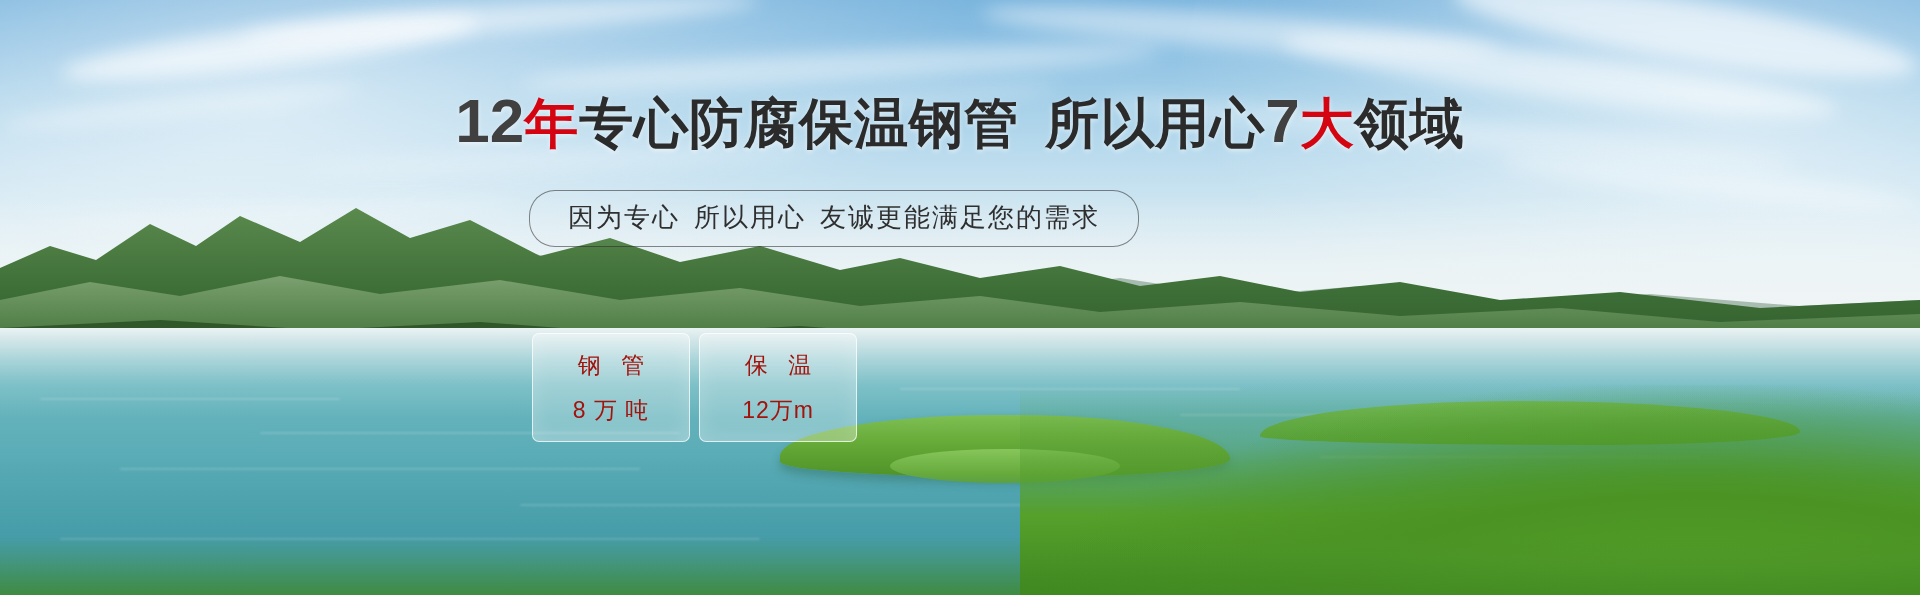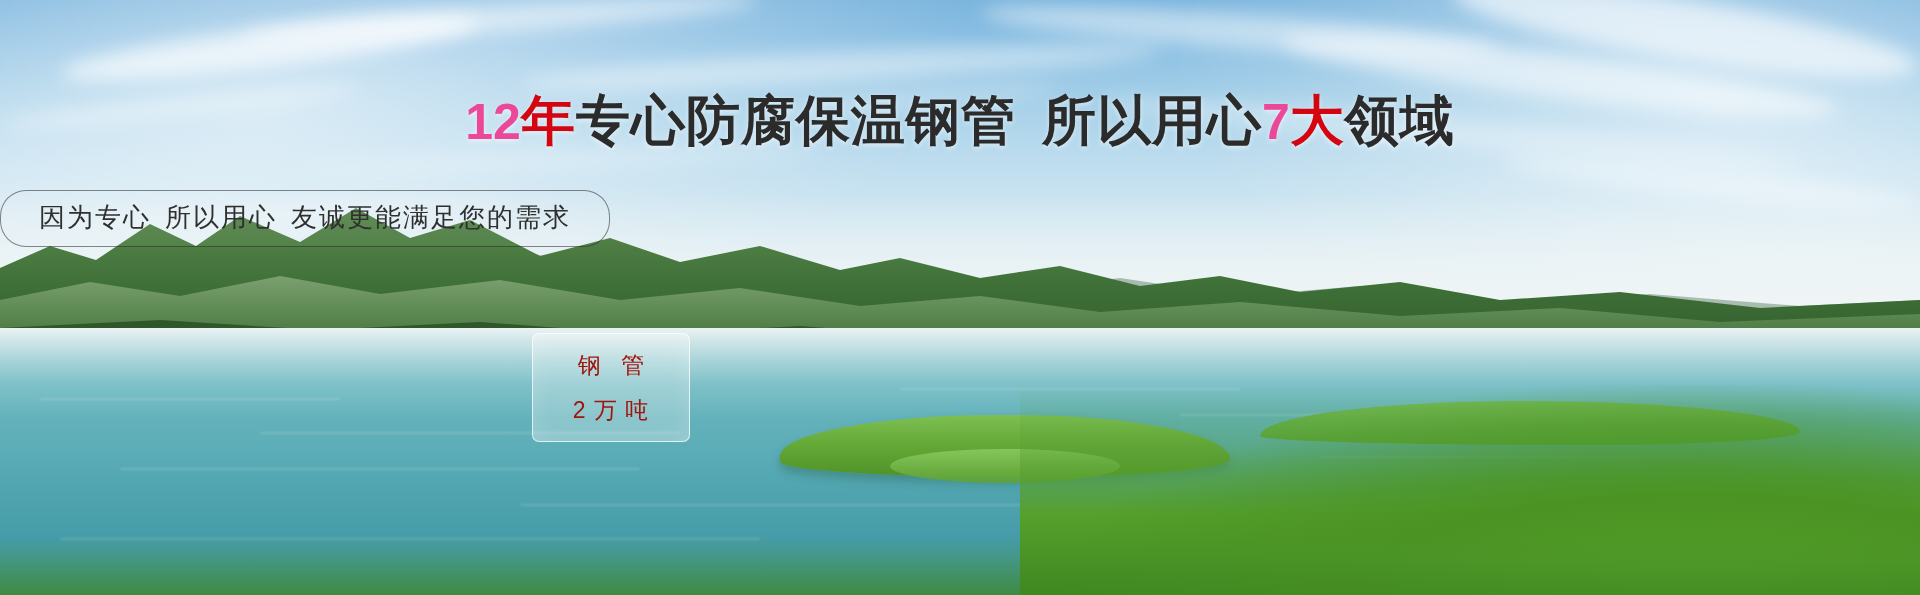--- a/index.html
+++ b/index.html
@@ -160,33 +160,34 @@
     width: 1920px;
     text-align: center;
     font-size: 54px;
     font-weight: bold;
     letter-spacing: 1px;
     white-space: nowrap;
     color: #2b2b2b;
     text-shadow: 0 2px 5px rgba(255,255,255,0.55);
   }
   .headline .num-red {
-    color: #ec4899;
-    font-size: 50px;
+    color: #404040;
+    font-size: 62px;
     letter-spacing: 0;
   }
   .headline .red {
     color: #d40511;
   }
   .headline .gap { display: inline-block; width: 26px; }
 
   .subtitle-wrap {
     position: absolute;
     left: 0; top: 190px;
     width: 1668px;
+    text-align: center;
   }
   .subtitle {
     display: inline-block;
     padding: 9px 38px 11px 38px;
     border: 1px solid rgba(40,40,40,0.55);
     border-radius: 26px;
     font-size: 26px;
     color: #2f2f2f;
     letter-spacing: 2px;
     white-space: nowrap;
@@ -303,20 +304,24 @@
   <div class="subtitle-wrap">
     <div class="subtitle">
       <span>因为专心</span><span class="sp"></span><span>所以用心</span><span class="sp"></span><span>友诚更能满足您的需求</span>
     </div>
   </div>
 
   <div class="cards">
 
     <div class="card">
       <div class="card-label">钢 管</div>
-      <div class="card-value"><span>2 万 吨</span></div>
+      <div class="card-value"><span>8 万 吨</span></div>
     </div>
 
 
+    <div class="card">
+      <div class="card-label">保 温</div>
+      <div class="card-value"><span>12万m</span></div>
+    </div>
 
   </div>
 
 </div>
 
 </body></html>

